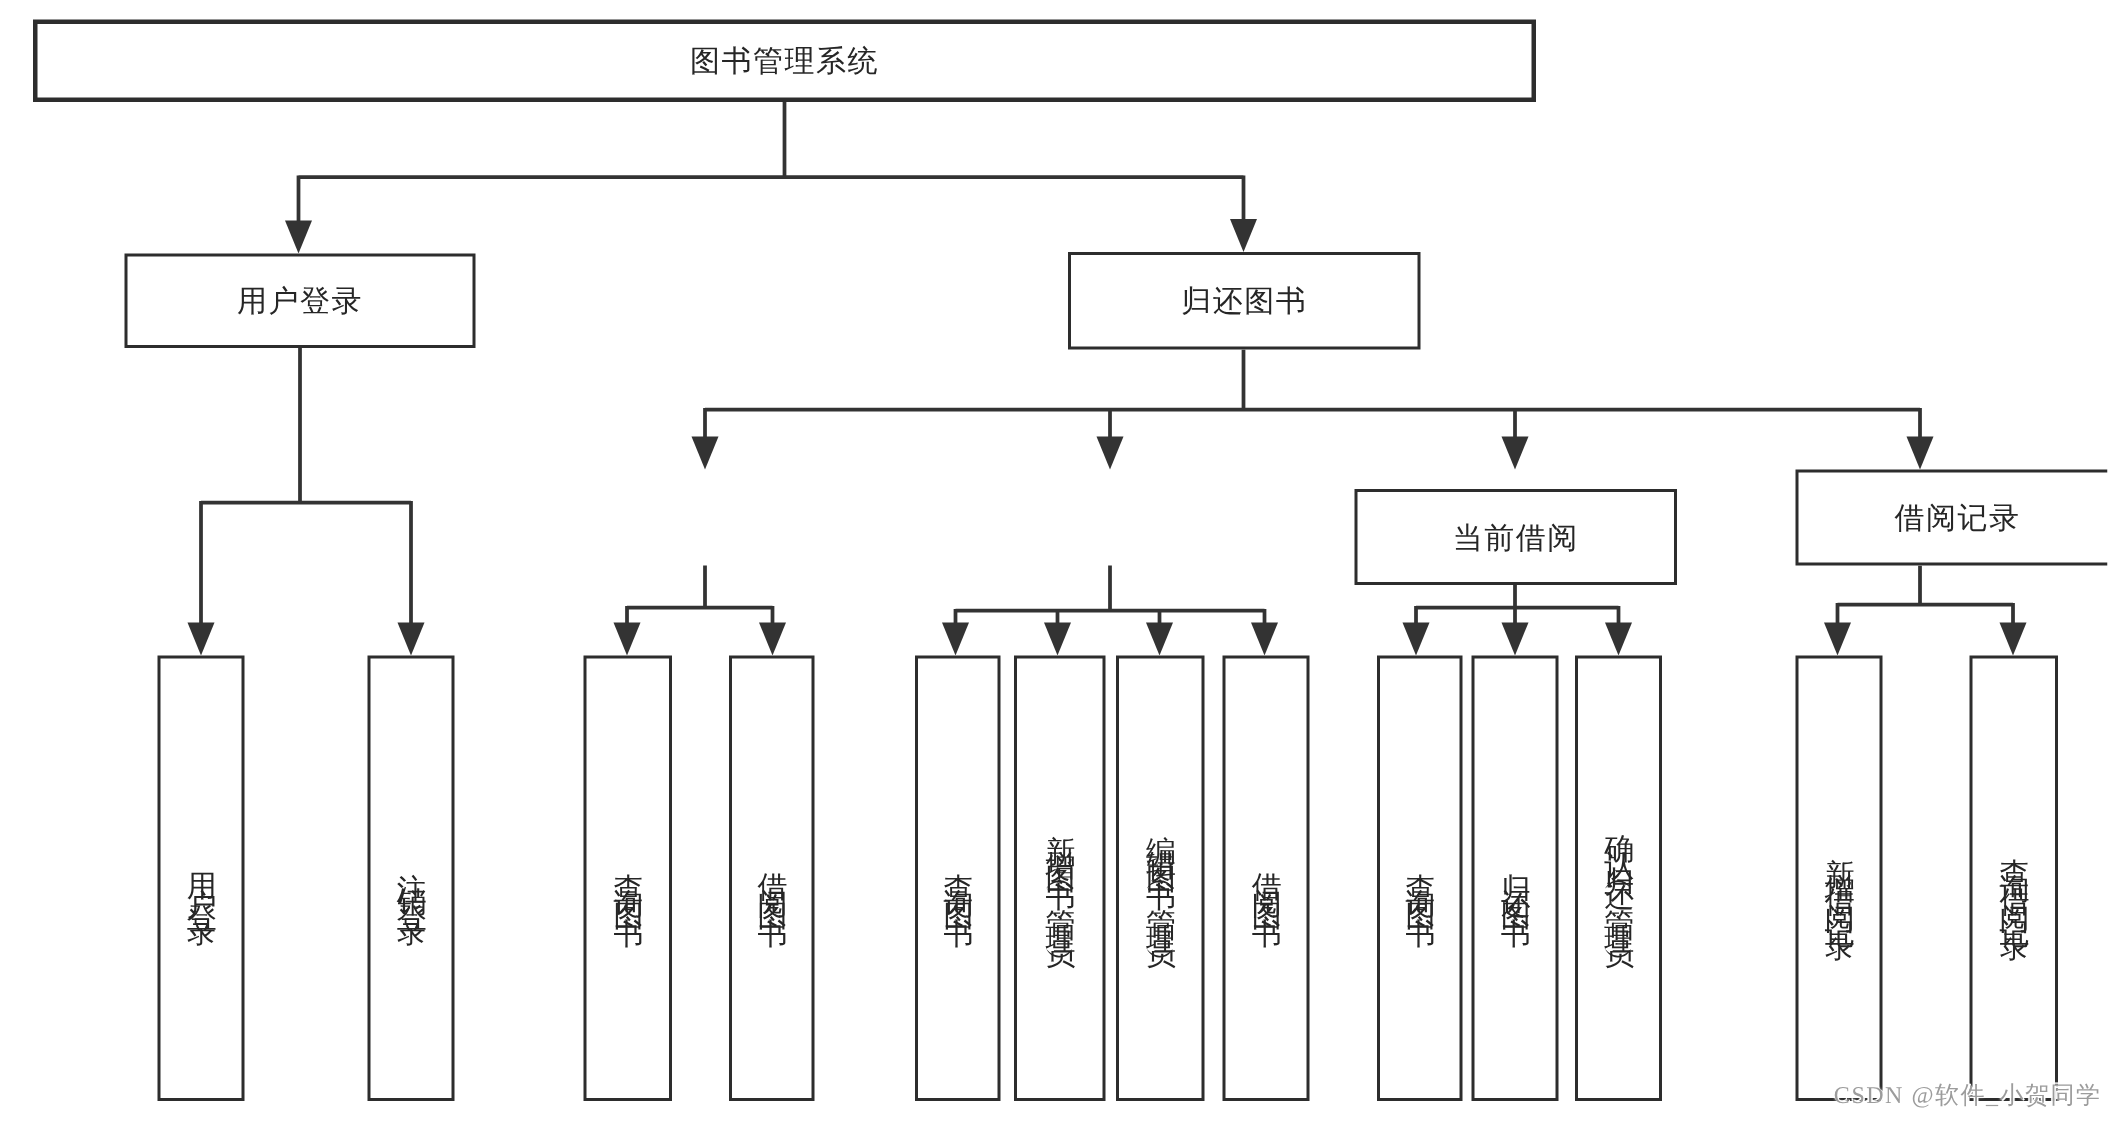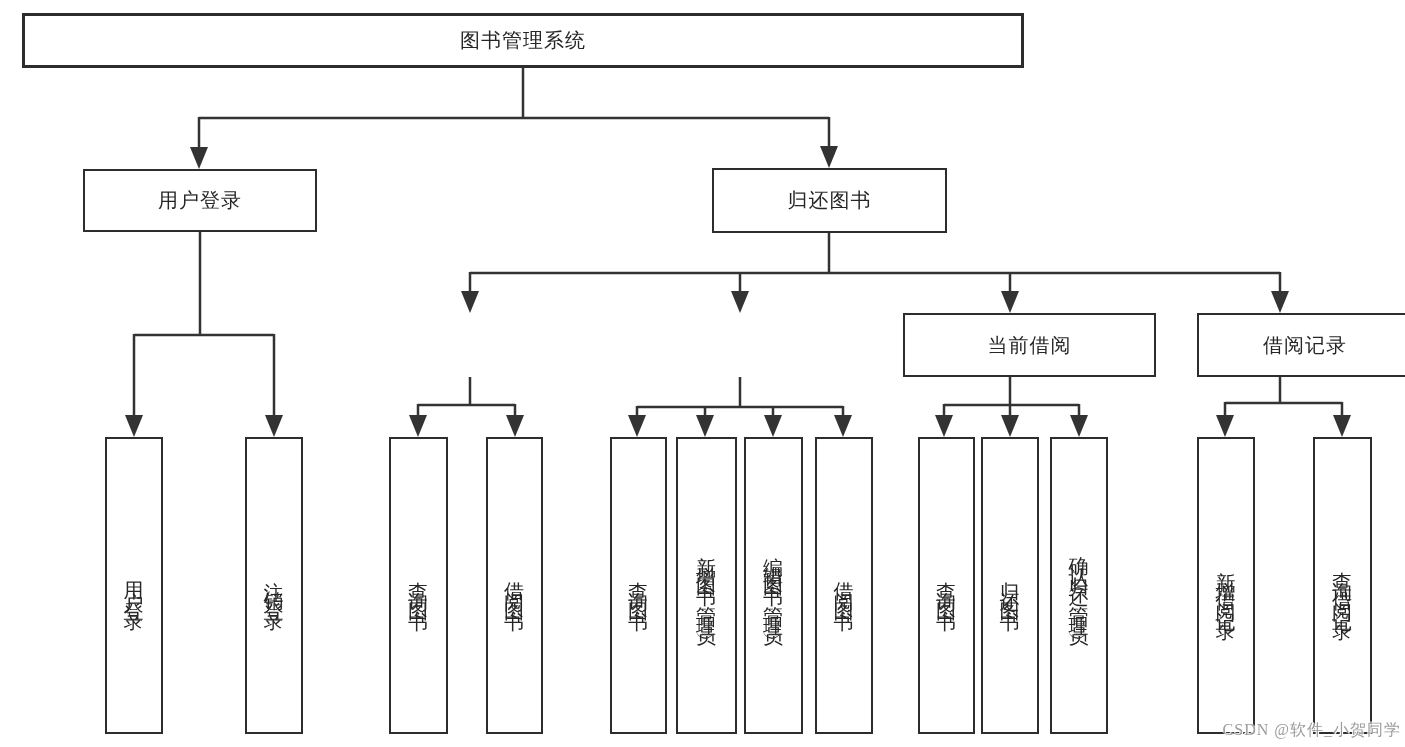--- a/index.html
+++ b/index.html
@@ -105,21 +105,21 @@
       <polygon points="1216,415 1234,415 1225,437"></polygon>
       <polygon points="1333,415 1351,415 1342,437"></polygon>
     </g>
   </svg>
 
   <div class="node root" style="left:22px; top:13px; width:1002px; height:55px;">图书管理系统</div>
 
   <div class="node" style="left:83px; top:169px; width:234px; height:63px;">用户登录</div>
   <div class="node" style="left:712px; top:168px; width:235px; height:65px;">归还图书</div>
 
-  <div class="node" style="left:903px; top:313px; width:253px; height:64px;">当前借阅</div>
+  <div class="node" style="left:903px; top:326px; width:215px; height:64px;">当前借阅</div>
   <div class="node" style="left:1172px; top:313px; width:216px; height:64px;margin-left:25px;">借阅记录</div>
 
   <div class="vnode" style="left:105px; top:437px; width:58px; height:297px;">用户登录</div>
   <div class="vnode" style="left:245px; top:437px; width:58px; height:297px;">注销登录</div>
 
   <div class="vnode" style="left:389px; top:437px; width:59px; height:297px;">查询图书</div>
   <div class="vnode" style="left:486px; top:437px; width:57px; height:297px;">借阅图书</div>
 
   <div class="vnode" style="left:610px; top:437px; width:57px; height:297px;">查询图书</div>
   <div class="vnode" style="left:676px; top:437px; width:61px; height:297px;">新增图书（管理员）</div>

